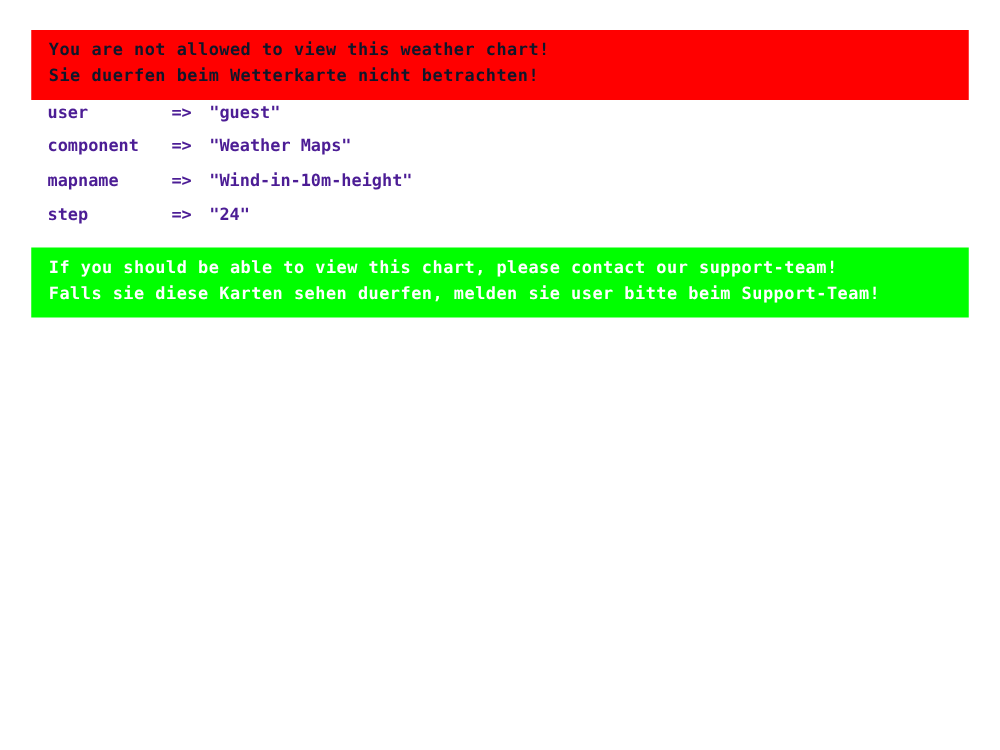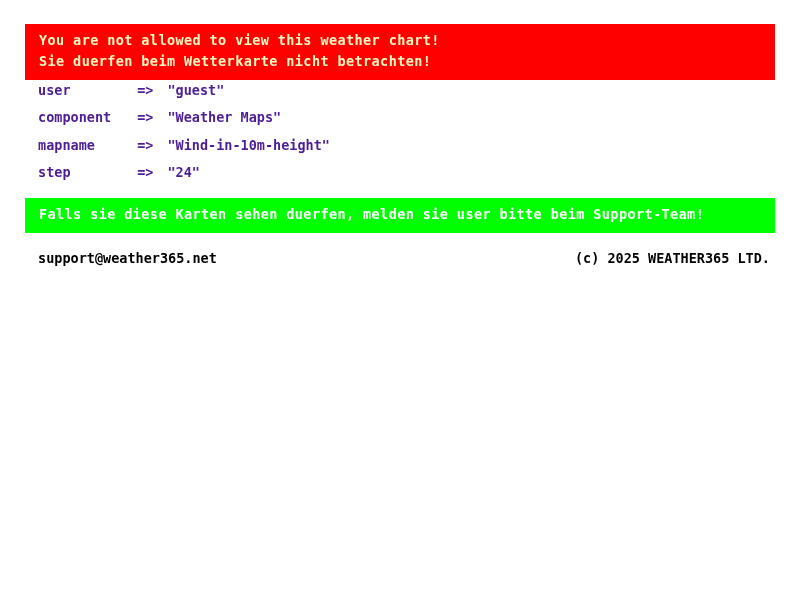--- a/index.html
+++ b/index.html
@@ -26,21 +26,21 @@
     width: 750px;
     box-sizing: border-box;
     padding: 6px 14px 8px 14px;
     font-weight: bold;
     line-height: 1.55;
     white-space: nowrap;
   }
   .banner-error {
     top: 24px;
     background: #ff0000;
-    color: #fef9c3;
+    color: #0f172a;
   }
   .banner-info {
     top: 198px;
     background: #00ff00;
     color: #ffffff;
   }
   .banner div {
     letter-spacing: 0.4px;
   }
   .details {
@@ -106,21 +106,18 @@
       </tr>
       <tr>
         <td class="key">step</td>
         <td class="arrow">=&gt;</td>
         <td class="value">"24"</td>
       </tr>
     </tbody>
   </table>
 
   <div class="banner banner-info">
+    <div>If you should be able to view this chart, please contact our support-team!</div>
     <div>Falls sie diese Karten sehen duerfen, melden sie user bitte beim Support-Team!</div>
   </div>
 
-  <div class="footer">
-    <span>support@weather365.net</span>
-    <span>(c) 2025 WEATHER365 LTD.</span>
-  </div>
 
 </div>
 
 </body></html>

